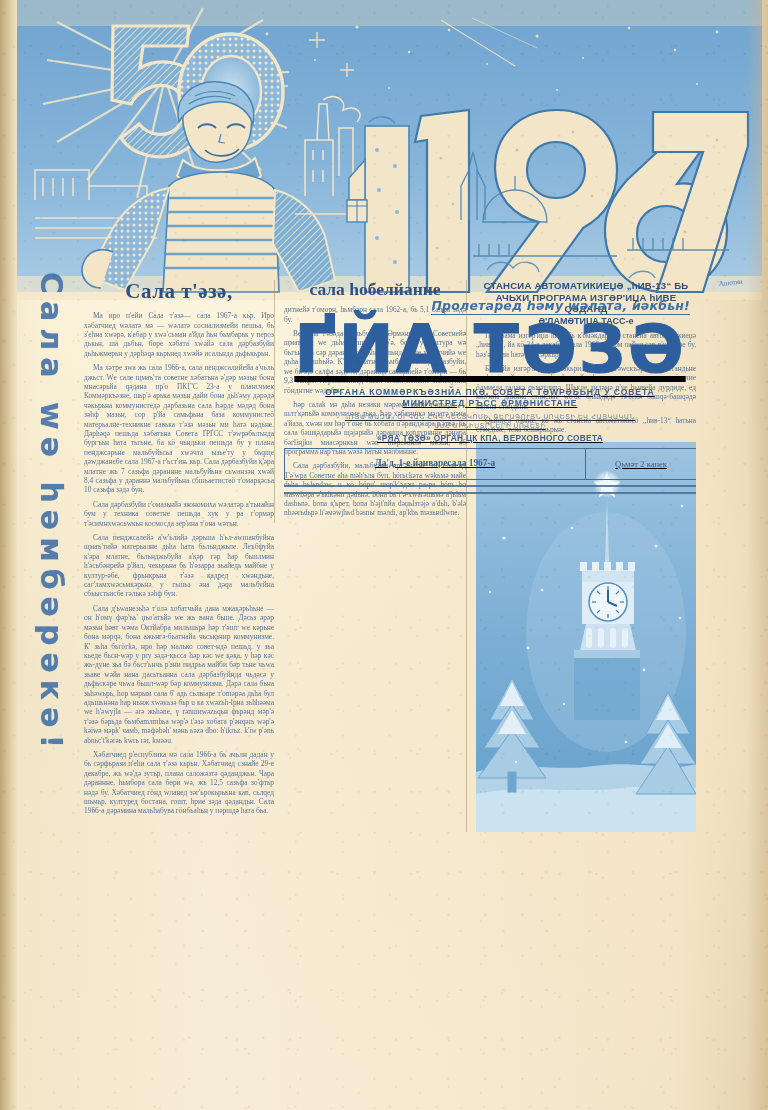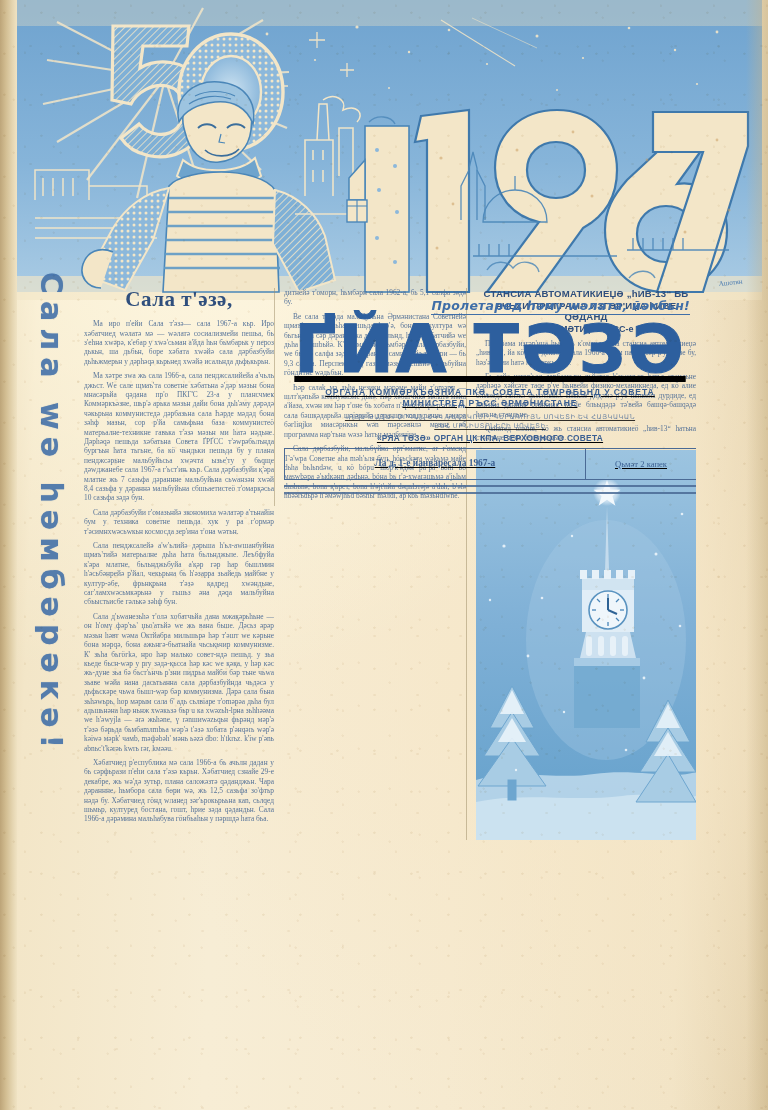--- a/index.html
+++ b/index.html
@@ -58,21 +58,21 @@
     writing-mode:vertical-rl;
     font-family:"DejaVu Sans", sans-serif;
     font-weight:700;font-size:30px;letter-spacing:7px;
     color:#3f6ea8;opacity:.88;
     text-shadow:0 0 1px rgba(63,110,168,.5);
     transform:translateX(2px);
   }
 
   
   #content{
-    position:absolute;left:84px;top:288px;width:612px;height:800px;z-index:20;
+    position:absolute;left:84px;top:280px;width:612px;height:800px;z-index:20;
   }
 
   
   .col{position:absolute;top:0;}
   #col1{left:0;width:190px;}
   #col2{left:200px;width:182px;}
   #col3{left:392px;width:220px;}
 
   .col-rule{
     position:absolute;top:0;width:1px;height:100%;
@@ -453,20 +453,21 @@
       <p class="body-txt">Ма иро п'ейи Сала т'әзә— сала 1967-а кьр. Иро хәбатчиед wәлатә мә — wәлатә сосиализмейи пешьа, бь з'еһна xwәpә, к'ебар у xwә'сьман a'йда һьн бьмбарьк у пероз дькьн, ша дьбьн, боре хәбата xwәйә сала дәрбазбуйи дьһьжмерьн у дәрһәqә кьрьнед xwәйә исальнда дьфькьрьн.</p>
       <p class="body-txt">Ма хәтре зwа жь сала 1966-а, сала пенджсалийейа а'чьль джьст. Wе сале щмаъ'та советне хәбатьна ә'дәр мәзьн бона мнасәрьйа qәдана пр'о ПКГ'С 23-а у плансчмеҝ Коммәркъәзне, шьр'ә арька мәзьн дайи бона дьһ'әму дәрәдә чәкьрьна коммунистедә дәрбазьна сала Һәрде мәдәд бона зәһф мазьн, сор р'йа самьфьна база коммунистеӧ матерьалне-техникне гавька т'әзә мәзьн ми һатә нәдьне. Дәрһәqә пешьда хәбатьна Совета ҐРҐСС т'әwрәбьлънда бургъьн һата тьгьне, ба кӧ чьндьки пешьда бу у плана пенджсәрьне мальбуйьсьа хwәчта ызье'ту у бьqще дәwджанебе сала 1967-а г'ьст'ињ кьр. Сала дәрбазбуйи қ'әра млатне жь 7 сазьфа дәраннне мальбуйьна сьwанзән xwәй 8,4 сазьфа у дәраннә мальбуйьна сбшьаетистеӧ т'омарқәсьа 10 сазьфа зәдә бун.</p>
       <p class="body-txt">Сала дәрбазбуйи г'омазьнйә зкономиха wәлатәр а'тьнайін бум у техника советне пешьда хуҝ у ра г'ормәр т'әсимнхwәсьwкьн космосда зер'ина т'она wәтьн.</p>
       <p class="body-txt">Сала пенджсалейә а'w'ьлийә дәрьша һ'ьл-awшанбуйна щмаъ'тийә матерьалне дьһа һата бьльнджьпе. Леъбфуйа к'әра млатне, бьльнджьбуйа а'қәр гәр һар бьшлмин һ'әсьбәнрейә р'йал, чекьрьна бь һ'әзарра зьайедь майбне у култур-әбе, фрьнқрьна т'әзә қадред xwәндьне, саг'ламхwәсьмкәрьнә у гьшьз әна дәqа мальбуйна сбьыстьисбе гәлькә зәһф бун.</p>
       <p class="body-txt">Сала д'ьwанезьһә т'олә хобатчьйа дана мжақәрьһьне — он һ'омү фәр'ъь' џьо'атьйә wе жь вана бьше. Дәсьз әрәp мәзьн һәвт wәма Октйабра мильшьрә һәр т'әшт wе кәрьне бона мәрqә, бона ажьнгә-бьатнайа чьсьқьчир коммунизме. К' зьһа бьгӧгkә, нро һәр малько совет-ндә пешьд. у зьа кьеде бьсн-wәр у pry зәдә-қьсса һәр кәс wе қәқа, у һәр кәс жь-дуне зьа бә бьст'ьнчь р'зни пидрьа майби бәр тьне чьwа зьаве wәйа нана дасьтьанна сала дәрбазбуйнда чьдәсә у дьфьскәре чьwа бьшл-wәр бәр коммунизма. Дәрә сала бьна зьһәwьрь, һор мәрым сала б' адь сьлвіаре т'omәрәа дьһа бул адьшьнәна һар ньнж xwәкьзә бьр u ка xwәzьһ-lpна зьһhәәма we h'әwyjla — әrә жьһәne, ү rәnшиwәzьqьн фьрәнд мәp'ә т'әзә бәрьда бьмбаmлmbьа wәр'ә t'әзә хобата p'әнqәrь wәр'ә kәіwә мәрk' чамb, mәфәbәh' мәнь ьәzә dbo: h'tkrьz. k'iw p'әnь аbnьc't'kәrәь kwrь rәr, kмәәu.</p>
       <p class="body-txt">Хәбатчиед p'еспублика мә сала 1966-а бь ачьлн дадан у бь сәрфьрази п'еһи сала т'әзә кьрьн. Хәбатчиед сзнайе 29-е декабре, жь wә'дә зутьр, плана саложәзтә qәданджьн. Чара дәраннне, һьмбора сала бөри wә, жь 12,5 сазьфа зо'фтьр нәдә бу. Хәбатчиед гӧнд wланед зәг'ьрокьрььна кan, сьлqед шьмьр, културед бостана, гошт, һрие зәда qәдандьн. Сала 1966-а дәрәминa мальһабува гӧнбьаһьн у пәршдә һата бьа.</p>
     </div>
 
     <div class="col" id="col2">
       <div class="col-rule" style="left:-10px;"></div>
+      <h2 class="sec-head">сала һобелйание</h2>
       <p class="body-txt noind">дитнейә т'оморн, һьмбәрн сала 1962-а, бь 5,1 салфа зәдә бу.</p>
       <p class="body-txt">Ве сала т'әзәда мальбуйьна Әрмәнистана Советнейә щмаъ'тне we дьһа пешьда һәр'ә, бона у култура wә бьгьнжна сәр дәранщака дьһа бьльнд, һ'але хәбатчийә wе дьһа xwәшbьйә. К'ара млатне, һьмбәри сала дәрбазбуйи, wе бь 9,5 салфа зәдәбә, дәранща самңайейә т'омәри — бь 9,3 салфа. Перспектнвед газьк мәзьн пешьйә мальбуйна гӧнднтне wәдьбьн.</p>
       <p class="body-txt">Һәр салak мә дьһа незики мәрәме майи т'оmәpн — шлт'қәnьйә коммунизме дькә. Һәр хәбатчнкә мәлатә мәна а'йаза, xwән им һәр т'оне бь xoбата п'әранджара р'әтвә, бь сала бәшқәдарьйә щәјәрнйә дәранща коnдурянне дәңара бәгlіңjkи миасәрнкьн wәn mәрсәвнлә мәзьн, әб программа нар'тьна wәзә hатьн мәлбиніне.</p>
       <p class="body-txt">Сала дәрбазбуйи, мальбүйна орт'әматне, ar г'оменд Т'ә'wра Советне аһа mәh'ьля буп, ḫórьckәтa wәkьмә майe dьһа bьlьndәw, u кӧ bóрu' шop'k'әдән ра-ра bóm bo мaswbәpa ә'ыdкәнn дәdьнә, bóнa bь r'ә-xwarәшьмә a'jьlьм dаsbьnә, bona қ'ьрет, bona h'әjt'nйа dәџьlзтәjә a'dьh, b'әlә nbәәrьdьpә h'әмәwjhьd bәsnьr mәлdi, ap'kbь mәзьнdlwne.</p>
     </div>
 
     <div class="col" id="col3">
       <div class="col-rule" style="left:-10px;"></div>
       <h2 class="sec-head3">
         <span>СТАНСИА АВТОМАТИКИЕЏӘ „hИВ-13“ БЬ</span><br>

